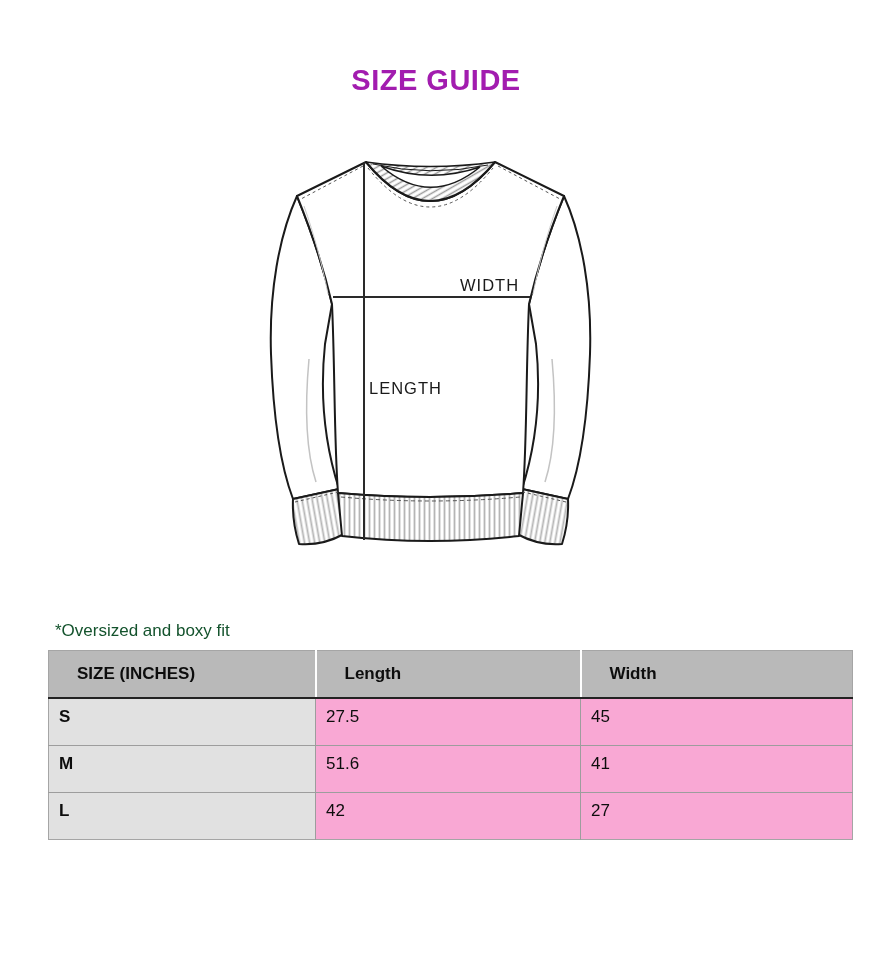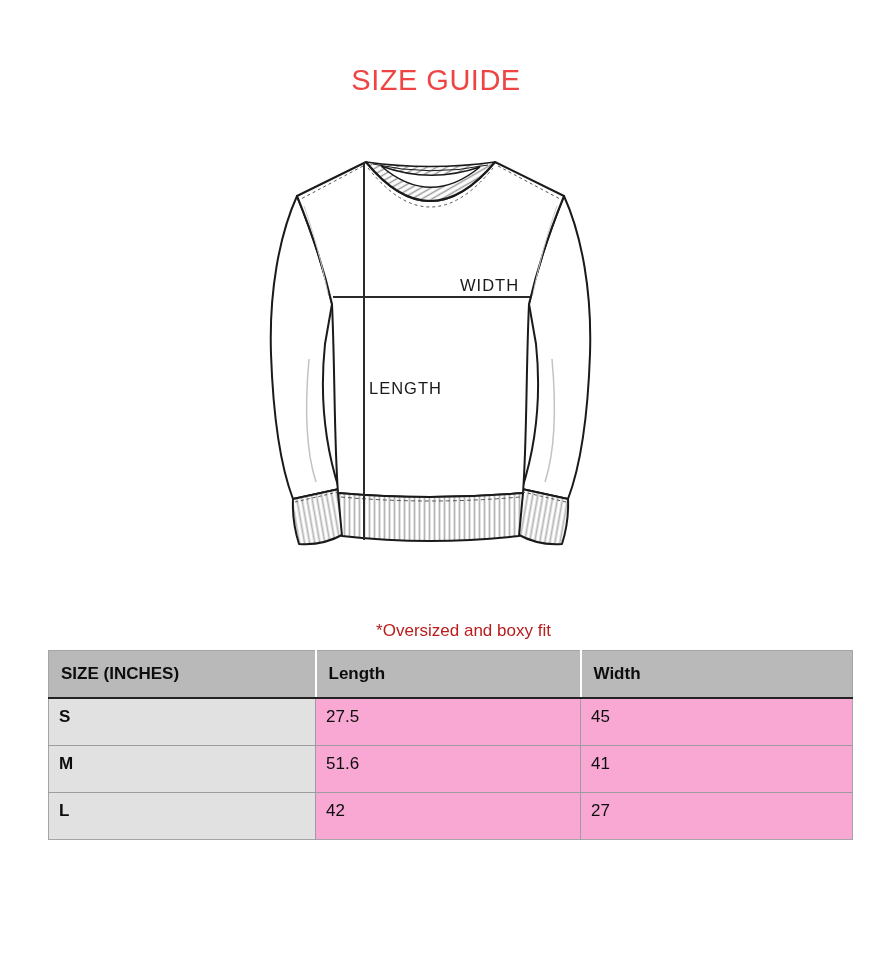--- a/index.html
+++ b/index.html
@@ -7,52 +7,51 @@
     width: 872px; height: 966px;
     background: #ffffff;
     font-family: "Liberation Sans", sans-serif;
     color: #111111;
     overflow: hidden;
   }
   .page-title {
     margin: 64px 0 0 0;
     text-align: center;
     font-size: 29px;
-    font-weight: normal;
+    font-weight: bold;
     letter-spacing: 0.5px;
-    color: #ef4444;
+    color: #a21caf;
   }
   .diagram-wrap {
     width: 400px;
     height: 410px;
     margin: 47px 0 0 252px;
   }
   .fit-note {
     margin: 67px 0 0 55px;
     font-size: 17px;
-    color: #b91c1c;
-    text-align: center;
+    color: #14532d;
   }
   table.size-table {
     border-collapse: collapse;
     margin: 9px 0 0 48px;
     width: 804px;
     table-layout: fixed;
   }
   table.size-table col.c1 { width: 267px; }
   table.size-table col.c2 { width: 265px; }
   table.size-table col.c3 { width: 272px; }
   .size-table th {
     background: #b9b9b9;
     height: 46px;
     font-size: 17px;
     font-weight: bold;
     text-align: left;
     vertical-align: middle;
-    padding: 0 12px;
+    padding: 0 28px;
     border-bottom: 2px solid #222222;
     color: #0d0d0d;
     margin-left: 37px;
   }
   .size-table th + th { border-left: 2px solid #ffffff; }
   .size-table { border: 1px solid #a5a5a5; }
   .size-table td {
     height: 38px;
     font-size: 17px;
     vertical-align: top;

